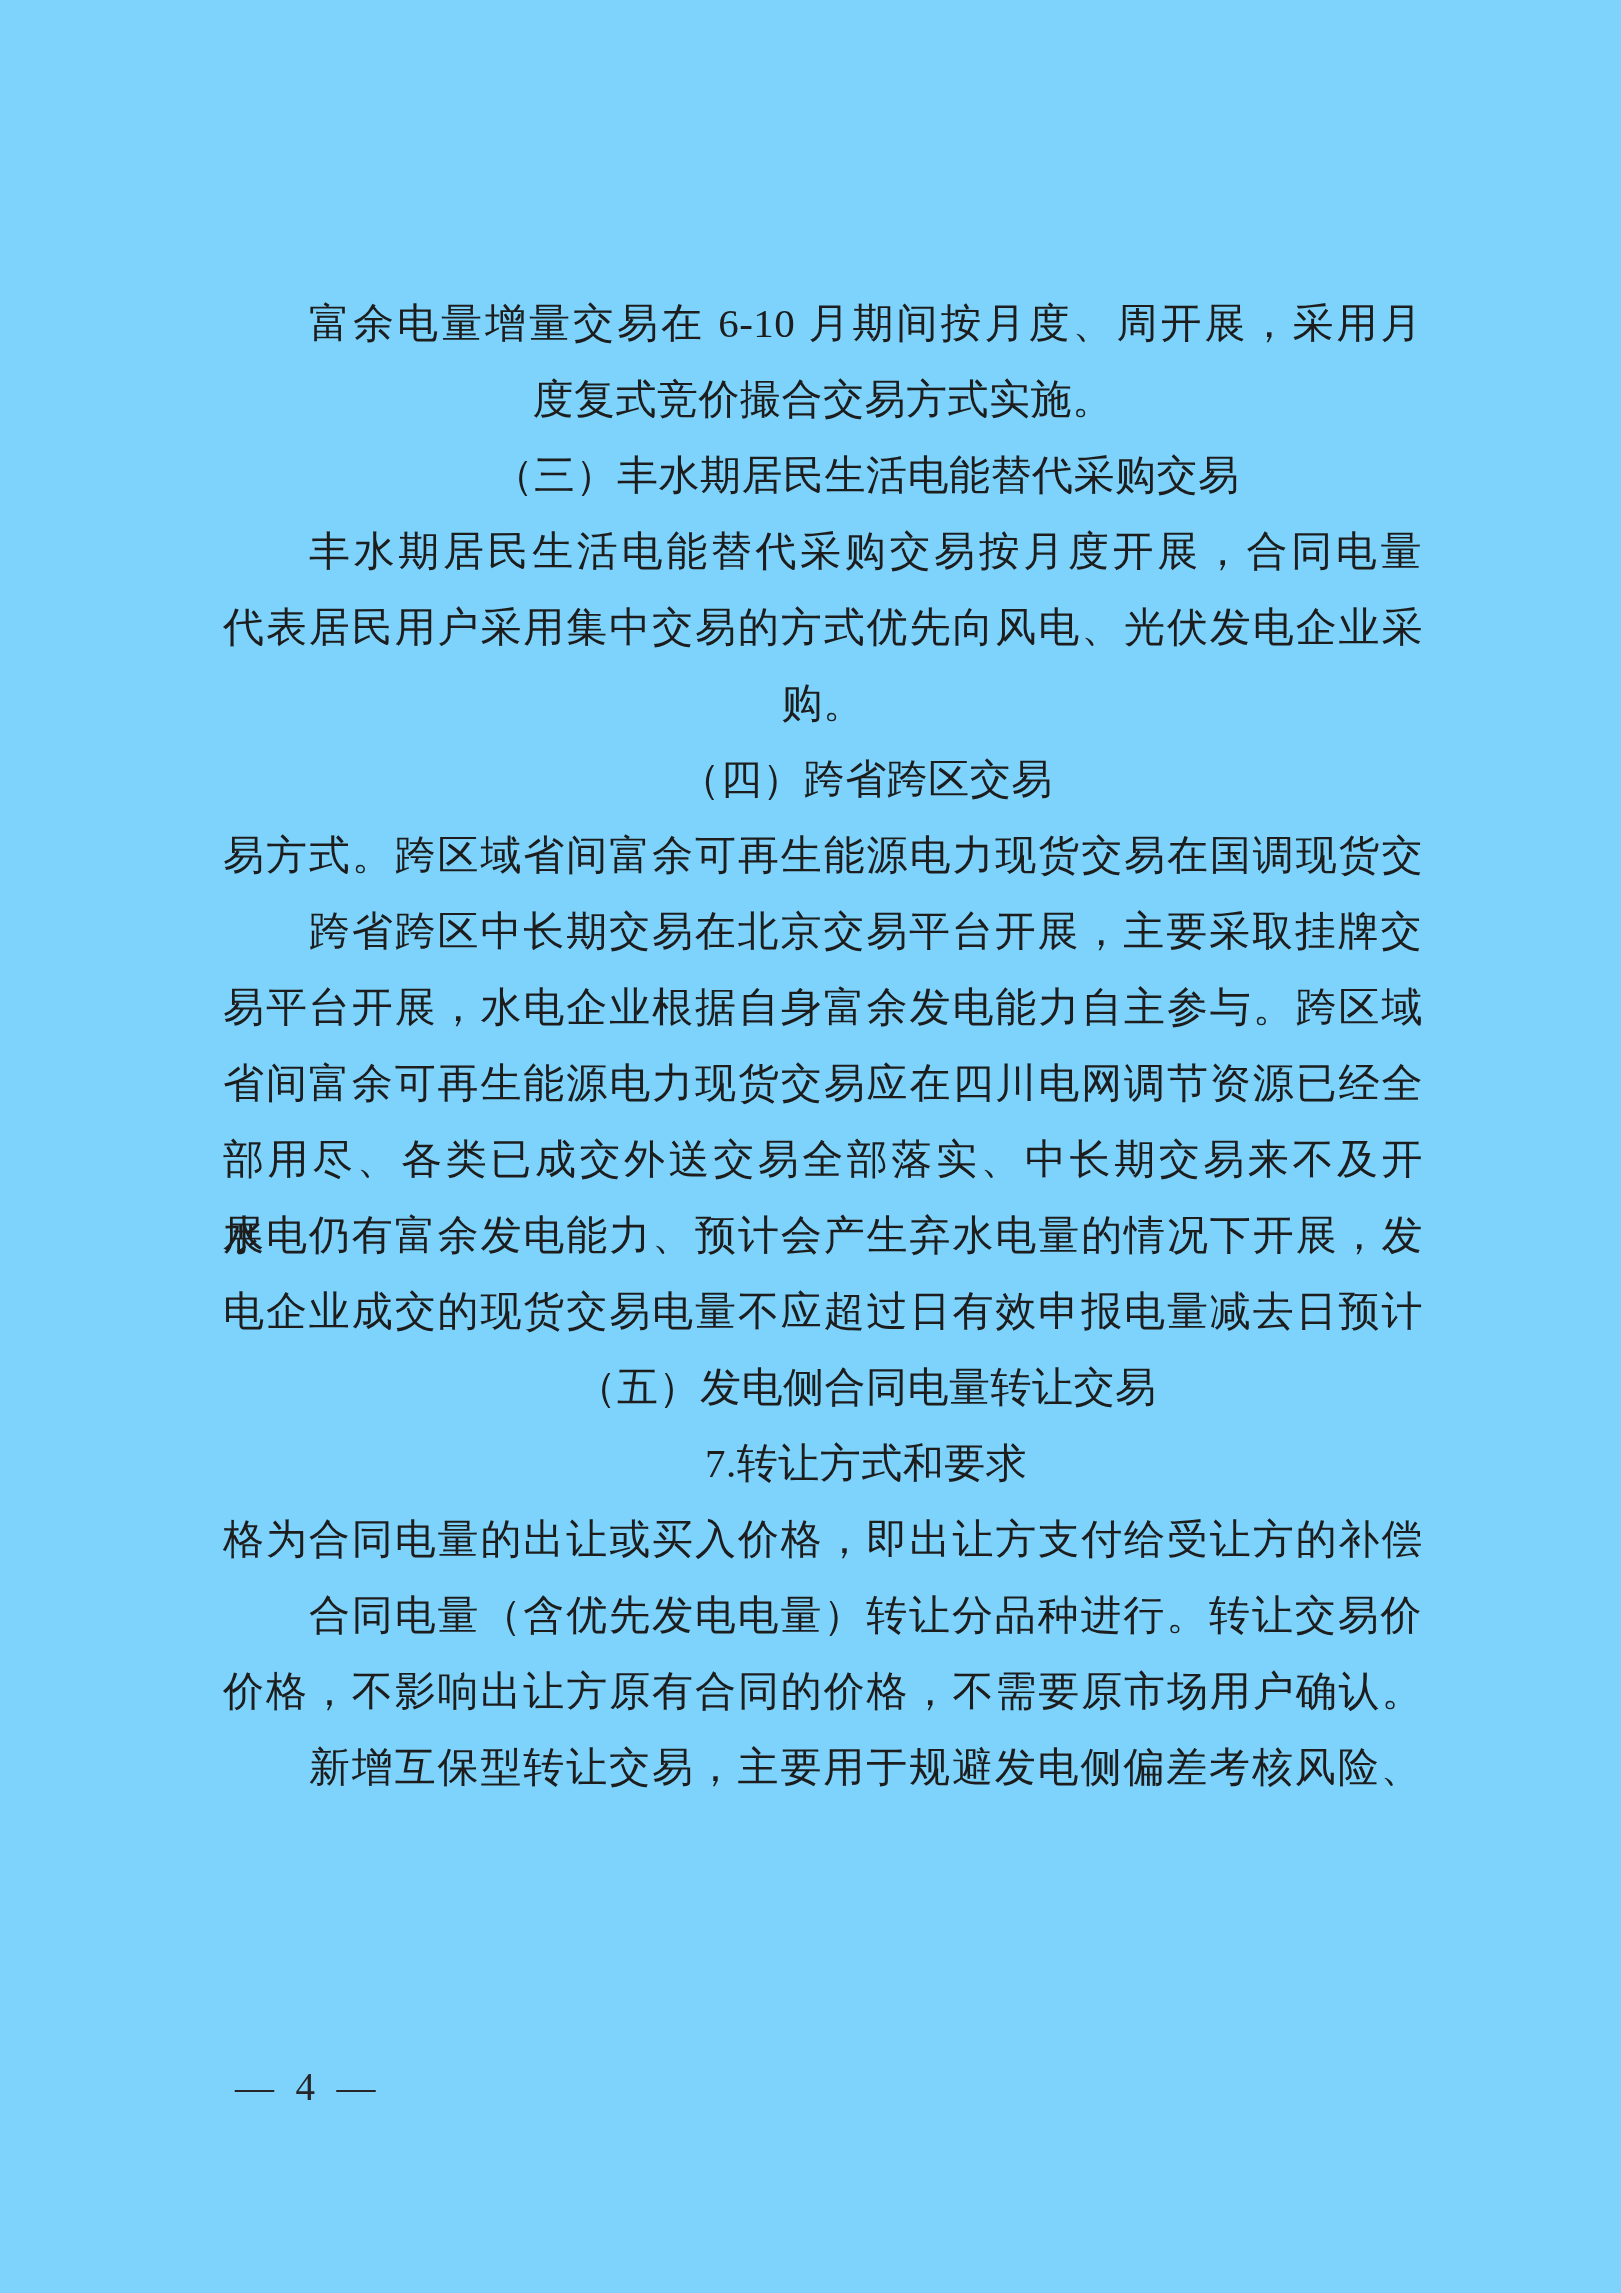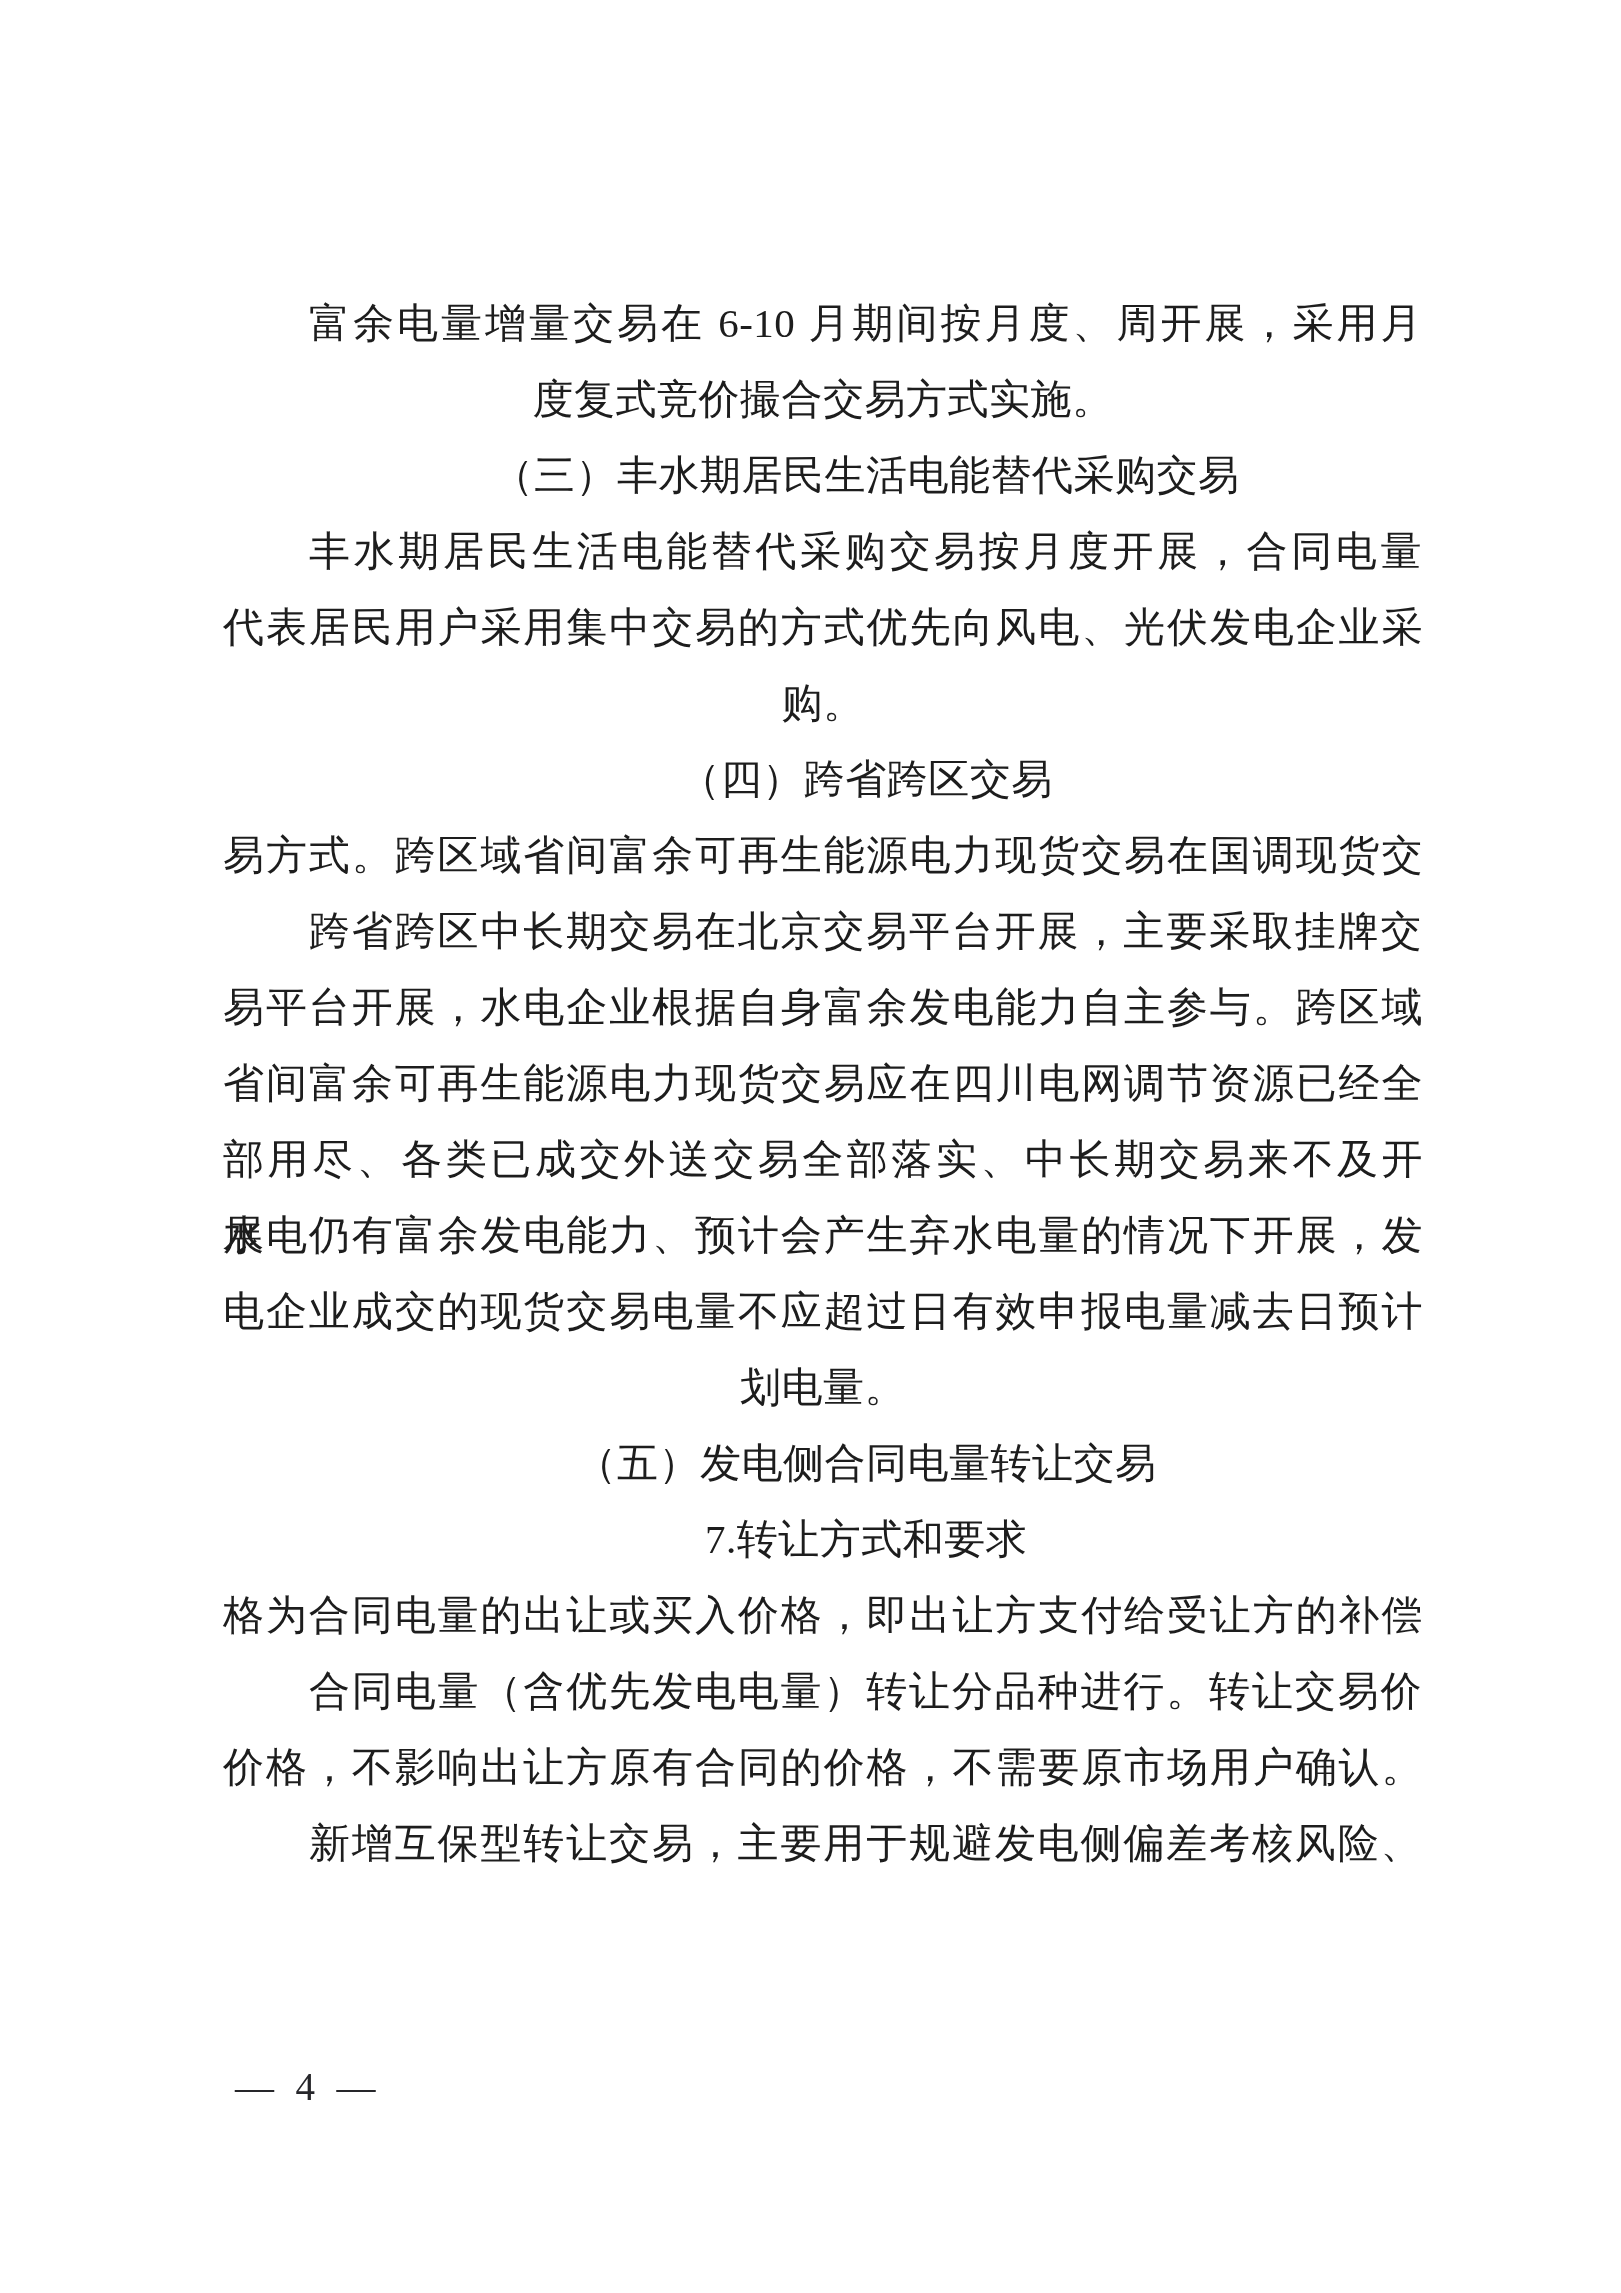--- a/index.html
+++ b/index.html
@@ -1,19 +1,19 @@
 <!DOCTYPE html>
 <html><head>
 <meta charset="utf-8">
 <style>
   html,body{margin:0;padding:0;background:#e8e8e8;}
   .page{
     position:relative;
     width:1621px;height:2294px;
-    background:#ffffff;
+    background:#7dd3fc;
     overflow:hidden;
     font-family:"Liberation Serif","DejaVu Serif",serif;
     color:#1d1d1d;
   }
   .textblock{
     position:absolute;
     left:223px;top:285px;
     width:1200px;
   }
   .line{
@@ -59,21 +59,20 @@
     <div class="line j">代表居民用户采用集中交易的方式优先向风电、光伏发电企业采</div>
     <div class="line">购。</div>
     <div class="line indent heading">（四）跨省跨区交易</div>
     <div class="line j">易方式。跨区域省间富余可再生能源电力现货交易在国调现货交</div>
     <div class="line indent j">跨省跨区中长期交易在北京交易平台开展，主要采取挂牌交</div>
     <div class="line j">易平台开展，水电企业根据自身富余发电能力自主参与。跨区域</div>
     <div class="line j">省间富余可再生能源电力现货交易应在四川电网调节资源已经全</div>
     <div class="line j">部用尽、各类已成交外送交易全部落实、中长期交易来不及开展、</div>
     <div class="line j">水电仍有富余发电能力、预计会产生弃水电量的情况下开展，发</div>
     <div class="line j">电企业成交的现货交易电量不应超过日有效申报电量减去日预计</div>
-    <div class="line">划电量。</div>
     <div class="line indent heading">（五）发电侧合同电量转让交易</div>
     <div class="line indent">7.转让方式和要求</div>
     <div class="line j">格为合同电量的出让或买入价格，即出让方支付给受让方的补偿</div>
     <div class="line indent j">合同电量（含优先发电电量）转让分品种进行。转让交易价</div>
     <div class="line j">价格，不影响出让方原有合同的价格，不需要原市场用户确认。</div>
     <div class="line indent j">新增互保型转让交易，主要用于规避发电侧偏差考核风险、</div>
   </div>
 
   <div class="footer">— 4 —</div>
 </div>

